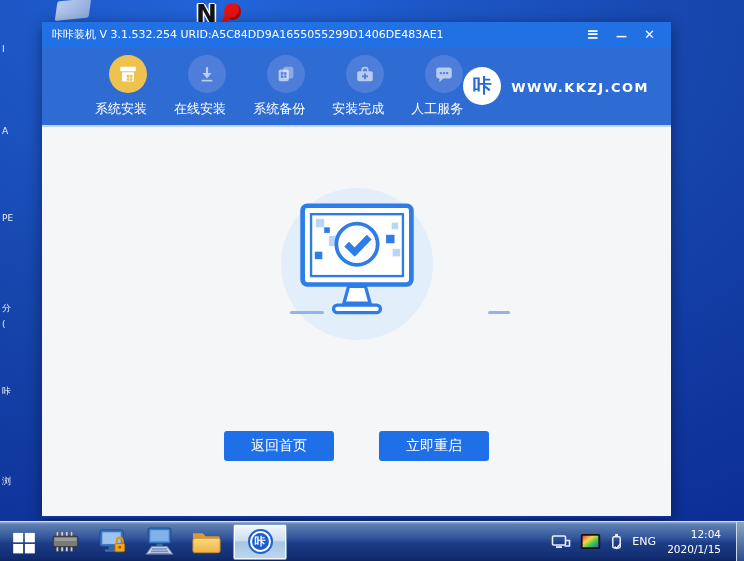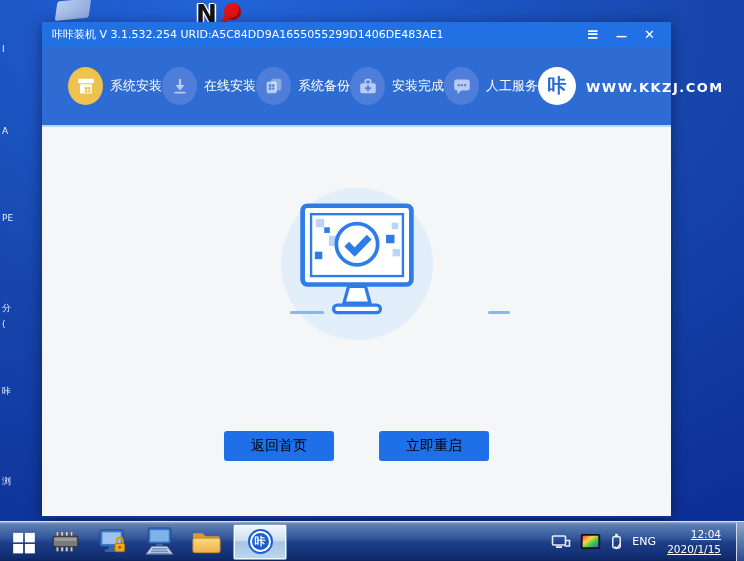--- a/index.html
+++ b/index.html
@@ -25,60 +25,60 @@
   .titlebar{height:25px;background:#2171e4;display:flex;align-items:center;color:#fff;cursor:default;}
   .titlebar .title{font-size:11px;padding-left:10px;flex:1;white-space:nowrap;overflow:hidden;}
   .controls{display:flex;align-items:center;gap:17px;padding-right:16px;}
   .ctrl{color:#fff;cursor:pointer;line-height:1;}
   .ctrl-menu{font-size:15px;font-weight:bold;}
   .ctrl-min{font-size:11px;font-weight:bold;transform:translateY(2px);}
   .ctrl-close{font-size:13px;}
 
   .navbar{height:80px;background:#2e6cd3;display:flex;align-items:center;padding-left:26px;
     border-bottom:2px solid #bcd4f5;box-sizing:border-box;}
-  .nav-item{width:94px;display:flex;align-items:center;gap:7px;cursor:pointer;}
+  .nav-item{width:94px;display:flex;flex-direction:column;align-items:flex-end;gap:7px;cursor:pointer;}
   .nav-circle{width:38px;height:38px;border-radius:50%;background:#4e7ed9;
     display:flex;align-items:center;justify-content:center;}
   .nav-item.active .nav-circle{background:#eec24e;}
   .nav-label{font-size:13px;color:#fff;white-space:nowrap;}
   .brand{margin-left:auto;display:flex;align-items:center;gap:10px;padding-right:22px;}
   .brand-circle{width:38px;height:38px;border-radius:50%;background:#fff;color:#2a6ad0;
     font-weight:bold;font-size:19px;display:flex;align-items:center;justify-content:center;}
   .brand-title{font-size:24px;font-weight:bold;color:#fff;letter-spacing:3px;line-height:1;white-space:nowrap;}
   .brand-url{font-size:13px;color:#fff;letter-spacing:1.5px;margin-top:3px;font-weight:bold;}
 
   .content{height:389px;background:#f5f6f7;position:relative;}
   .big-circle{position:absolute;left:50%;top:61px;transform:translateX(-50%);
     width:152px;height:152px;border-radius:50%;background:#e3eefb;
     display:flex;justify-content:center;}
   .big-circle svg{margin-top:12px;}
   .dash{position:absolute;height:3px;background:#8fb4ec;border-radius:2px;}
   .dash-left{left:248px;top:184px;width:34px;}
   .dash-right{left:446px;top:184px;width:22px;}
   .message{position:absolute;top:239px;width:100%;text-align:center;color:#3f7de0;font-size:15px;}
   .btn-row{position:absolute;top:304px;width:100%;display:flex;justify-content:center;gap:45px;}
-  .btn{width:110px;height:30px;background:#1f6fe8;color:#000000;border:none;border-radius:3px;
+  .btn{width:110px;height:30px;background:#1f6fe8;color:#ffffff;border:none;border-radius:3px;
     font-size:14px;font-family:inherit;cursor:pointer;}
 
   
   .taskbar{position:absolute;left:0;bottom:0;width:744px;height:40px;box-sizing:border-box;
     border-top:1px solid #d8e0ec;display:flex;align-items:center;padding-left:6px;
     background:linear-gradient(180deg,#9db1cc 0%,#5d7fb2 6%,#33569c 40%,#1c3c86 55%,#132f74 88%,#0d2560 100%);}
   .start{width:36px;height:100%;display:flex;align-items:center;justify-content:center;cursor:pointer;}
   .task-icon{width:47px;height:100%;display:flex;align-items:center;justify-content:center;cursor:pointer;}
   .kaka-btn{width:52px;height:34px;margin-left:3px;border-radius:2px;cursor:pointer;
     background:linear-gradient(180deg,#f2f7fc 0%,#cfdff0 45%,#a8c6e2 50%,#bdd6ec 100%);
     border:1px solid #7f9ec0;box-shadow:inset 0 0 0 1px rgba(255,255,255,.8);
     display:flex;align-items:center;justify-content:center;}
   .kk-c{width:25px;height:25px;border-radius:50%;background:#1a5ed0;color:#fff;
     box-shadow:inset 0 0 0 2px #1a5ed0, inset 0 0 0 4px #fff;
     font-size:11px;font-weight:bold;display:flex;align-items:center;justify-content:center;}
   .tray{margin-left:auto;display:flex;align-items:center;gap:9px;height:100%;padding-right:13px;}
   .lang{color:#fff;font-size:11px;cursor:pointer;}
-  .clock{color:#fff;font-size:10.5px;text-align:right;line-height:1.35;min-width:56px;cursor:pointer;padding-right:2px;text-decoration:underline;}
+  .clock{color:#fff;font-size:10.5px;text-align:right;line-height:1.35;min-width:56px;cursor:pointer;padding-right:2px;}
   .show-desktop{width:7px;height:100%;border-left:1px solid #cdd8e8;cursor:pointer;
     background:linear-gradient(180deg,#8ea6c6,#2c4c8e);}
 </style>
 </head>
 <body>
 
 <div class="screen">
 
   <div class="dt-folder"></div>
   <div class="dt-n">

